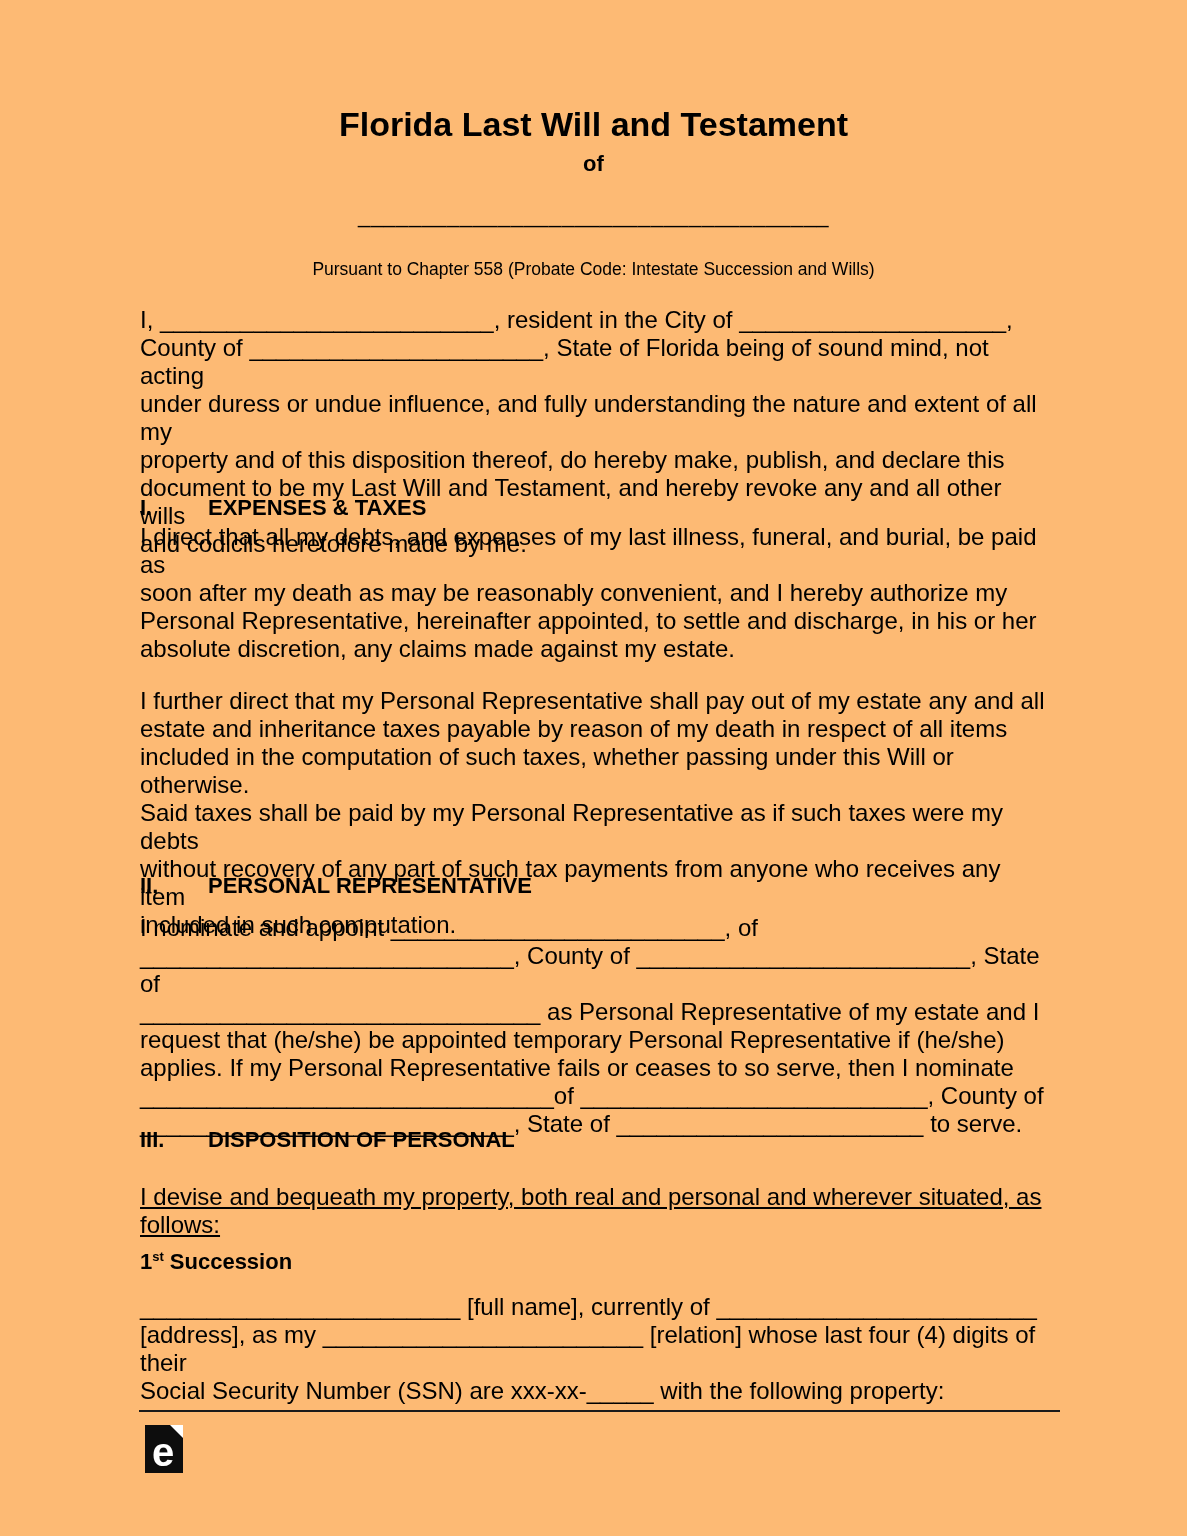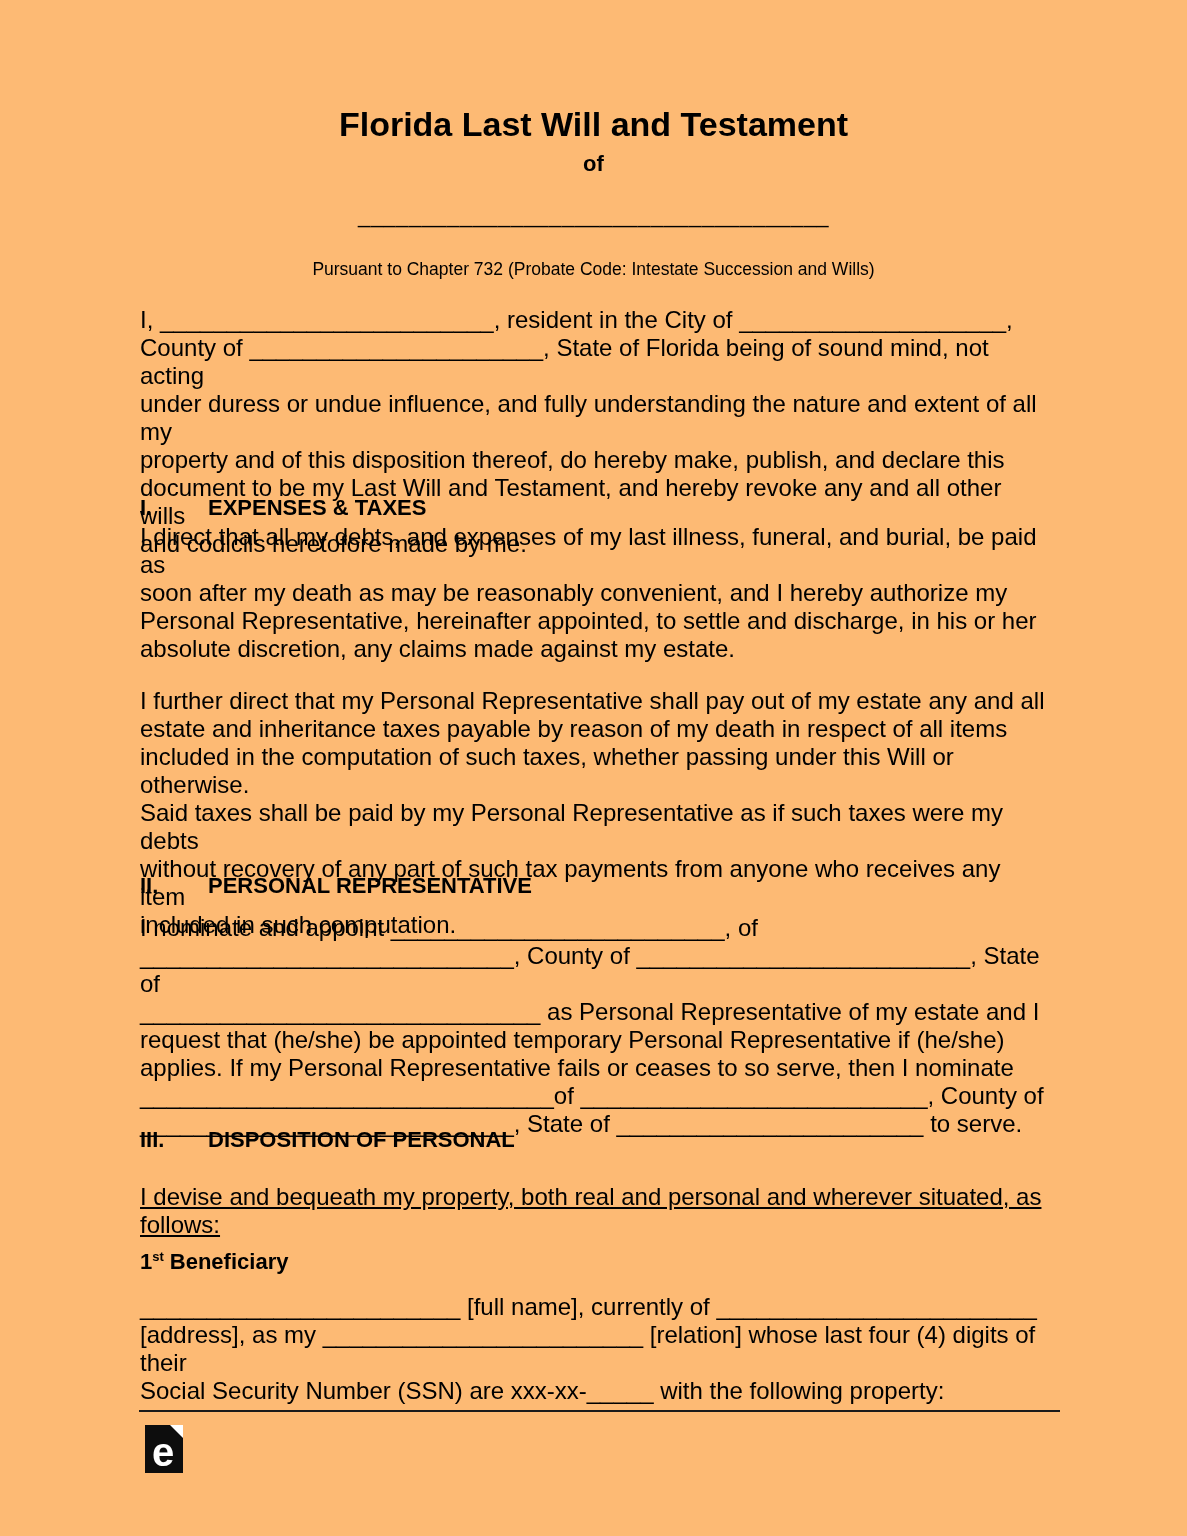--- a/index.html
+++ b/index.html
@@ -133,21 +133,21 @@
   }
 </style>
 </head>
 <body>
 
 <div class="page">
 
   <div class="block centered doc-title">Florida Last Will and Testament</div>
   <div class="block centered name-blank">_____________________________________</div>
   <div class="block centered doc-of">of</div>
-  <div class="block centered statute">Pursuant to Chapter 732 (Probate Code: Intestate Succession and Wills)</div>
+  <div class="block centered statute">Pursuant to Chapter 558 (Probate Code: Intestate Succession and Wills)</div>
 
   <div class="block para p-intro">I, _________________________, resident in the City of ____________________,
 County of ______________________, State of Florida being of sound mind, not acting
 under duress or undue influence, and fully understanding the nature and extent of all my
 property and of this disposition thereof, do hereby make, publish, and declare this
 document to be my Last Will and Testament, and hereby revoke any and all other wills
 and codicils heretofore made by me.</div>
 
   <div class="block heading h-1">
     <span class="hnum">I.</span><span class="htext">EXPENSES &amp; TAXES</span>
@@ -174,21 +174,21 @@
 _______________________________of __________________________, County of
 ____________________________, State of _______________________ to serve.</div>
 
   <div class="block heading h-3">
     <span class="hnum">III.</span><span class="htext">DISPOSITION OF PERSONAL</span>
   </div>
   <div class="block para p-d">I devise and bequeath my property, both real and personal and wherever situated, as
 follows:</div>
 
   <div class="block benef-heading">
-    <span>1</span><sup>st</sup><span class="benef-label">Beneficiary</span>
+    <span>1</span><sup>st</sup><span class="benef-label">Succession</span>
   </div>
   <div class="block para p-e">________________________ [full name], currently of ________________________
 [address], as my ________________________ [relation] whose last four (4) digits of their
 Social Security Number (SSN) are xxx-xx-_____ with the following property:</div>
 
   <div class="footer-rule"></div>
   <div class="logo">
     <span class="fold"></span>
     <span class="fold-flap"></span>
     <span class="logo-letter">e</span>

